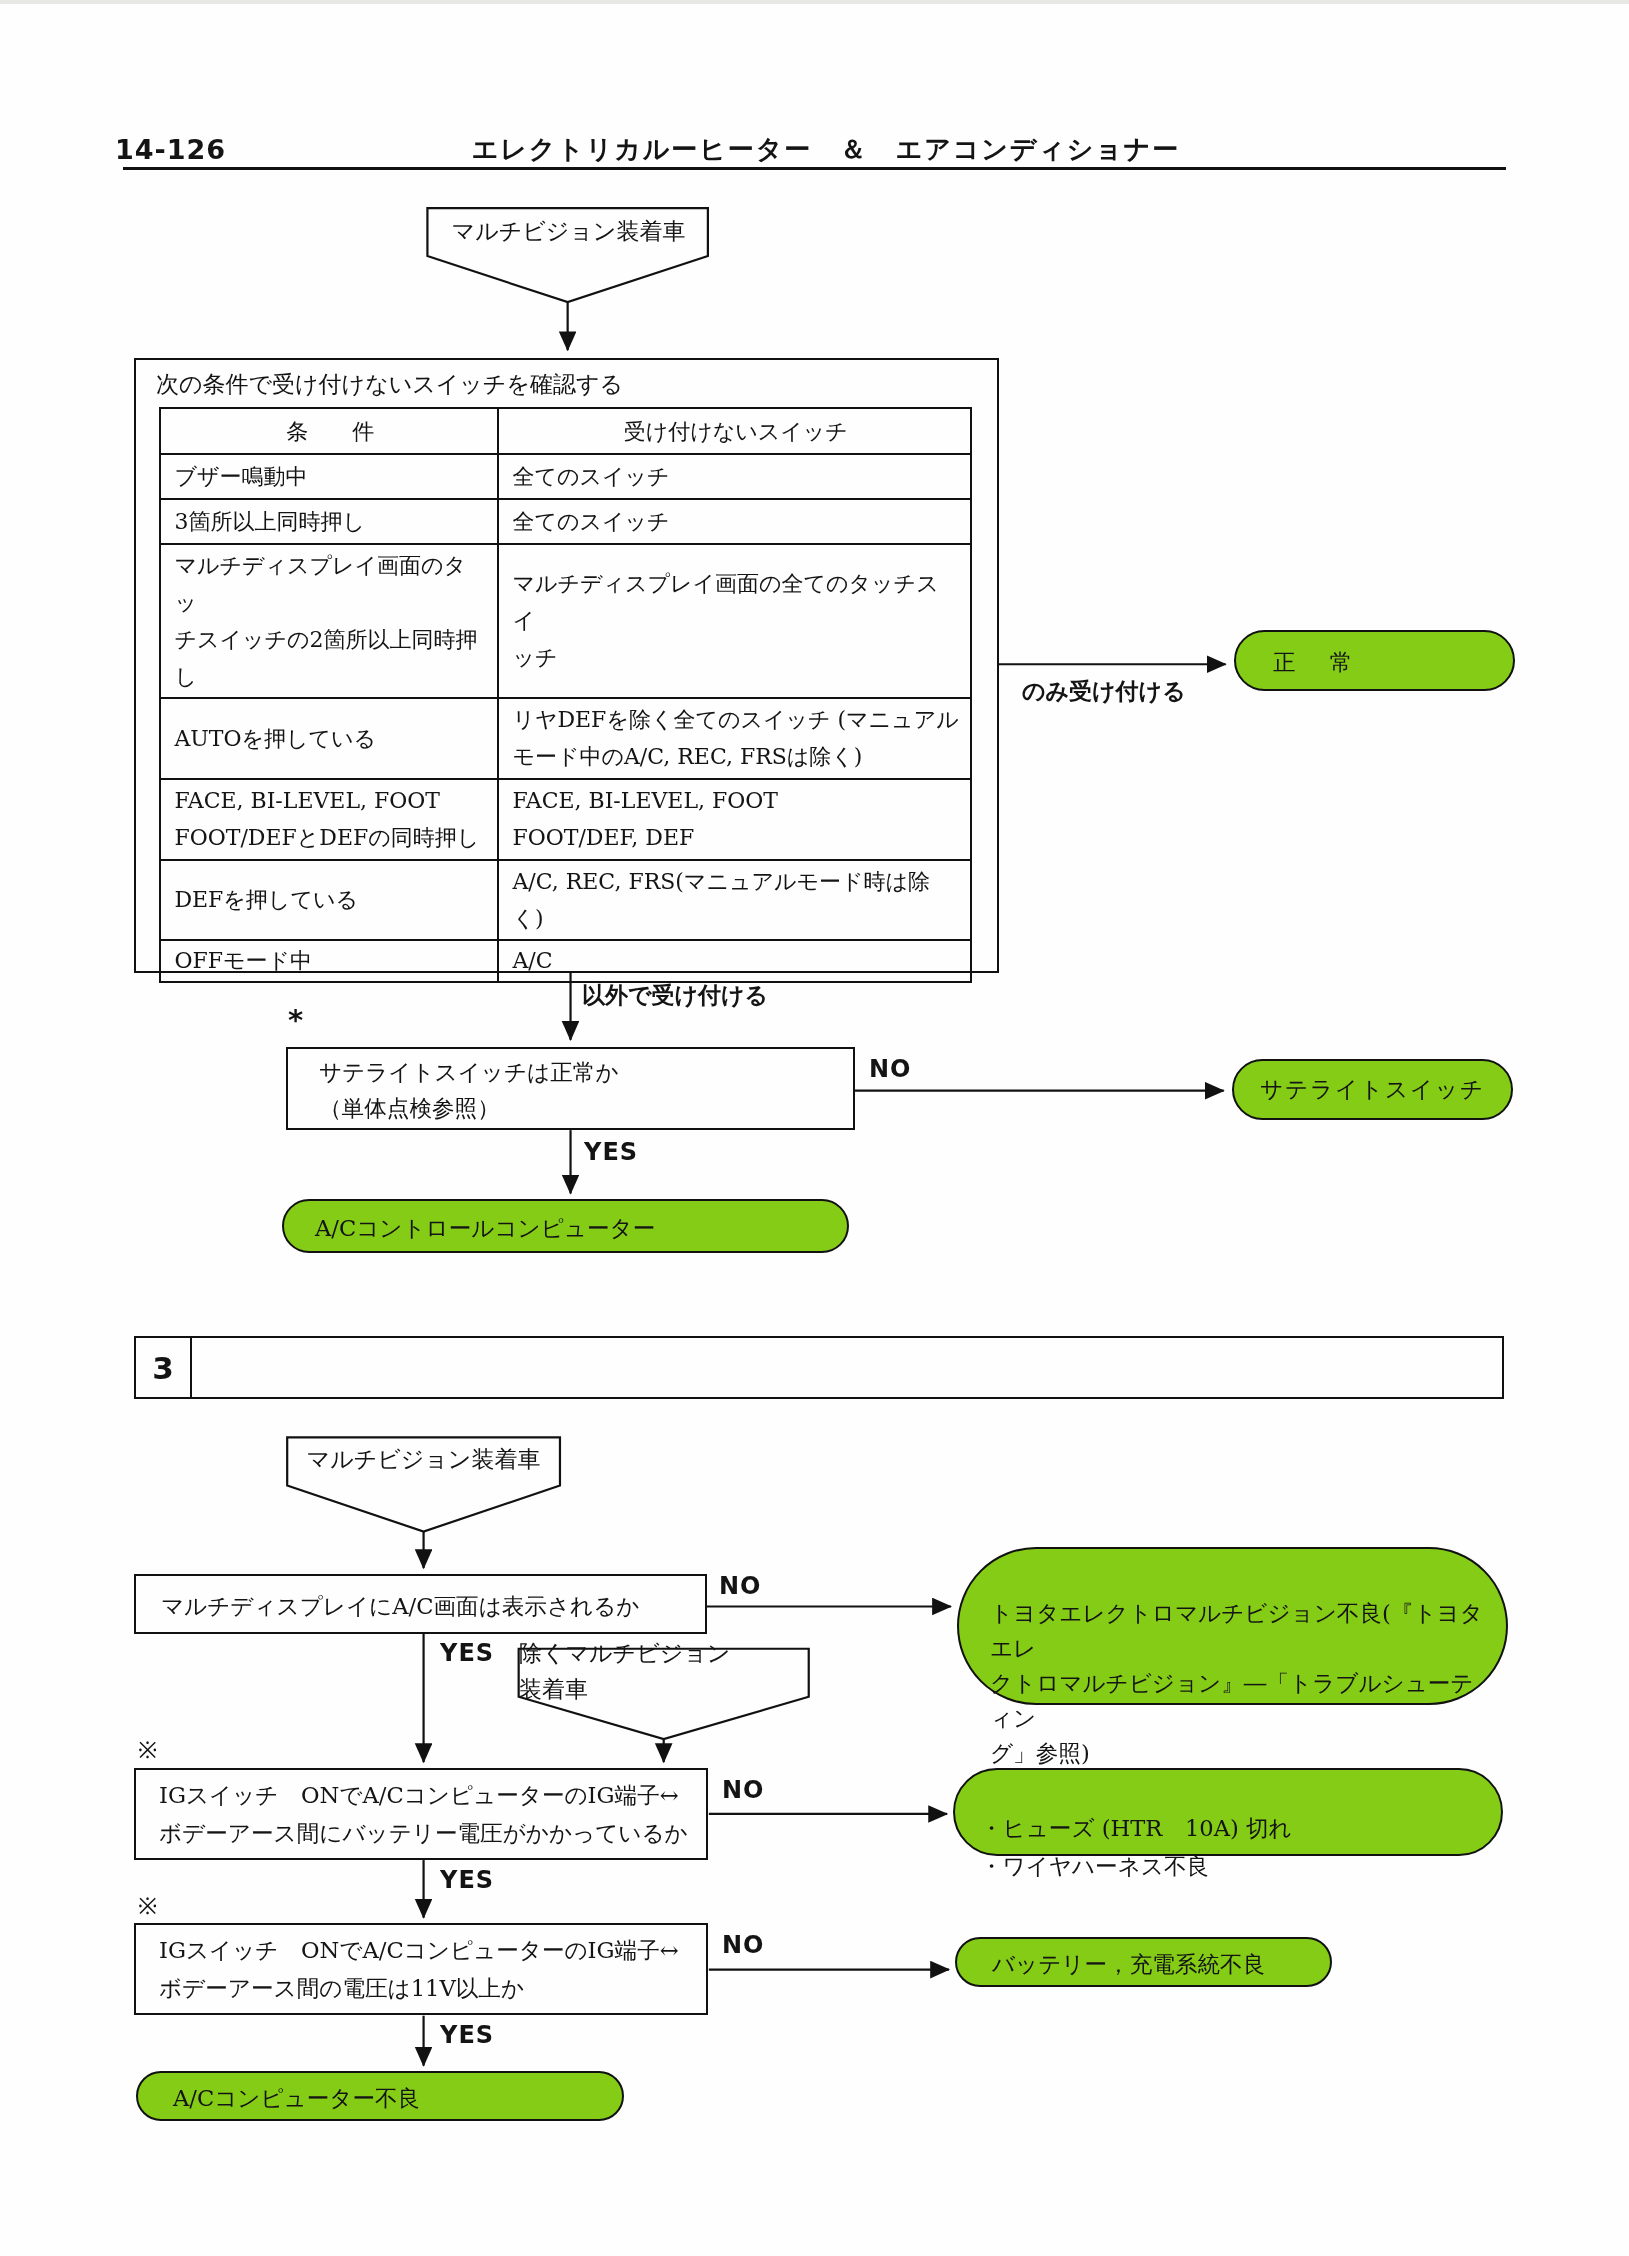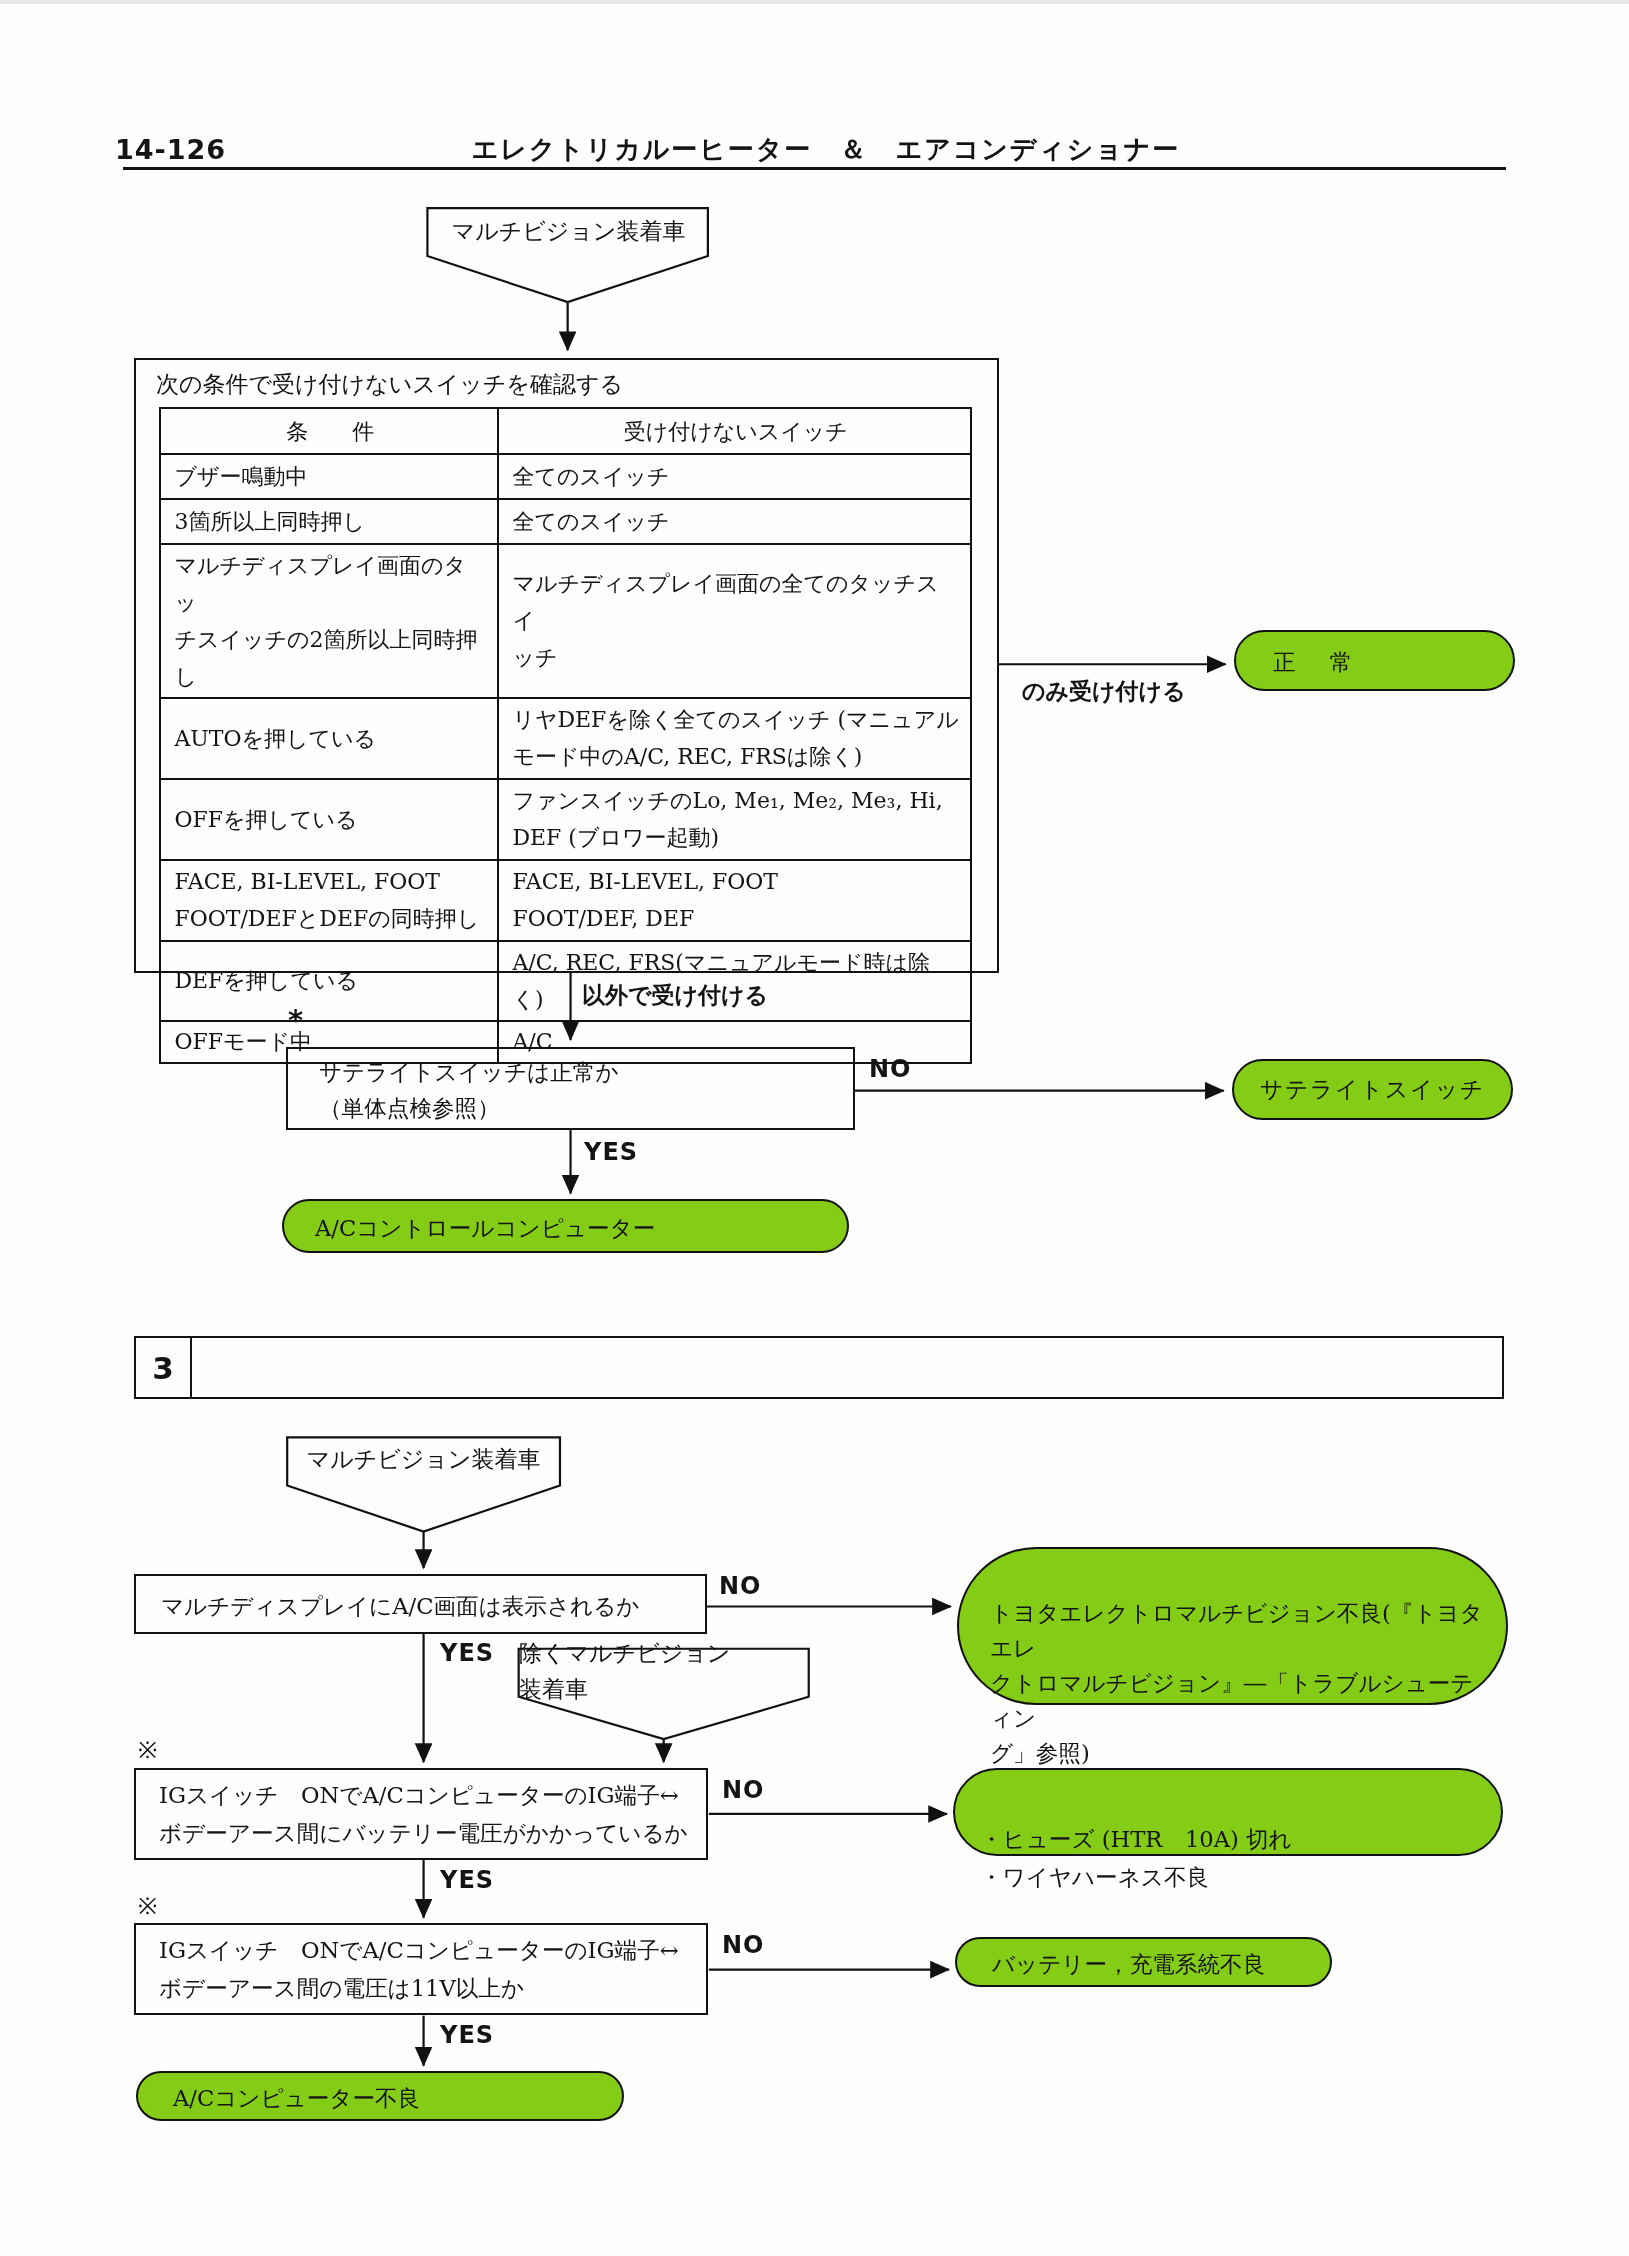--- a/index.html
+++ b/index.html
@@ -98,25 +98,20 @@
 チスイッチの2箇所以上同時押し</td>
         <td>マルチディスプレイ画面の全てのタッチスイ
 ッチ</td>
       </tr>
       <tr style="height:81px;">
         <td>AUTOを押している</td>
         <td>リヤDEFを除く全てのスイッチ (マニュアル
 モード中のA/C, REC, FRSは除く)</td>
       </tr>
       <tr style="height:81px;">
-        <td>OFFを押している</td>
-        <td>ファンスイッチのLo, Me₁, Me₂, Me₃, Hi,
-DEF (ブロワー起動)</td>
-      </tr>
-      <tr style="height:81px;">
         <td>FACE, BI-LEVEL, FOOT
 FOOT/DEFとDEFの同時押し</td>
         <td>FACE, BI-LEVEL, FOOT
 FOOT/DEF, DEF</td>
       </tr>
       <tr style="height:44px;">
         <td>DEFを押している</td>
         <td>A/C, REC, FRS(マニュアルモード時は除く)</td>
       </tr>
       <tr style="height:42px;">
@@ -169,21 +164,21 @@
   <div class="abs yesno" style="left:440px;top:1635px;">YES</div>
 
   <div class="abs pentlabel txt" style="left:519px;top:1645px;width:232px;height:46px;">除くマルチビジョン装着車</div>
 
   <div class="abs mark txt" style="left:138px;top:1729px;font-size:23px;">※</div>
   <div class="box" style="left:134px;top:1764px;width:574px;height:92px;">
     <div class="abs txt pre" style="left:23px;top:5.8px;line-height:38px;">IGスイッチ　ONでA/CコンピューターのIG端子↔
 ボデーアース間にバッテリー電圧がかかっているか</div>
   </div>
   <div class="abs yesno" style="left:722px;top:1772px;">NO</div>
-  <div class="oval pre txt" style="left:953px;top:1764px;width:550px;height:88px;border-radius:44px;padding:12px 0 0 25px;line-height:38px;">
+  <div class="oval pre txt" style="left:953px;top:1764px;width:550px;height:88px;border-radius:44px;padding:1px 0 0 25px;line-height:38px;">
     <span>・ヒューズ (HTR　10A) 切れ
 ・ワイヤハーネス不良</span>
   </div>
   <div class="abs yesno" style="left:440px;top:1862px;">YES</div>
 
   <div class="abs mark txt" style="left:138px;top:1885px;font-size:23px;">※</div>
   <div class="box" style="left:134px;top:1919px;width:574px;height:92px;">
     <div class="abs txt pre" style="left:23px;top:5.8px;line-height:38px;">IGスイッチ　ONでA/CコンピューターのIG端子↔
 ボデーアース間の電圧は11V以上か</div>
   </div>

